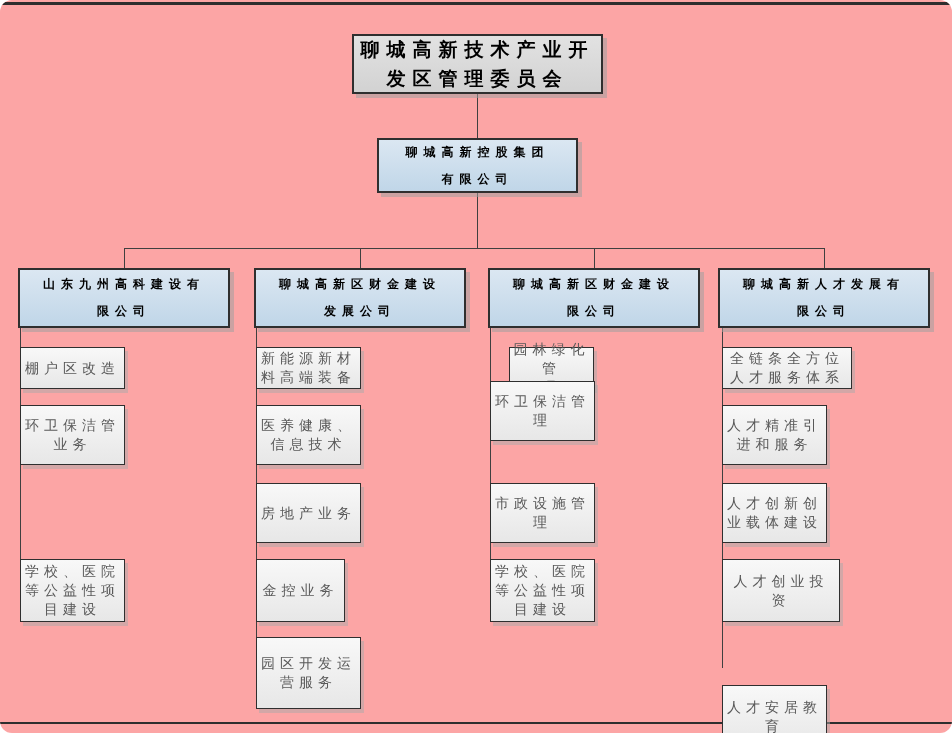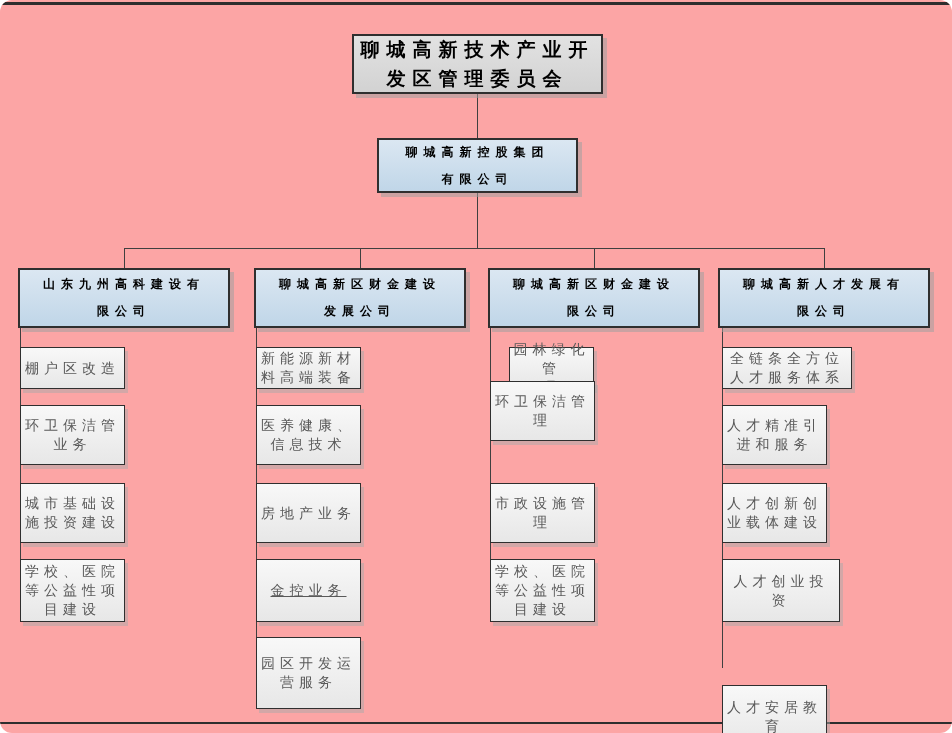--- a/index.html
+++ b/index.html
@@ -101,32 +101,30 @@
   <div class="box blue" style="left:254px;top:268px;width:212px;height:60px;">聊城高新区财金建设
 发展公司</div>
   <div class="box blue" style="left:488px;top:268px;width:212px;height:60px;">聊城高新区财金建设
 限公司</div>
   <div class="box blue" style="left:718px;top:268px;width:212px;height:60px;">聊城高新人才发展有
 限公司</div>
 
   <div class="box gray" style="left:20px;top:347px;width:105px;height:42px;">棚户区改造</div>
   <div class="box gray" style="left:20px;top:405px;width:105px;height:60px;">环卫保洁管
 业务</div>
-  <div class="box gray" style="left:20px;top:483px;width:105px;height:60px;">城市基础设
-施投资建设</div>
   <div class="box gray" style="left:20px;top:559px;width:105px;height:63px;">学校、医院
 等公益性项
 目建设</div>
 
   <div class="box gray" style="left:256px;top:347px;width:105px;height:42px;">新能源新材
 料高端装备</div>
   <div class="box gray" style="left:256px;top:405px;width:105px;height:60px;">医养健康、
 信息技术</div>
   <div class="box gray" style="left:256px;top:483px;width:105px;height:60px;">房地产业务</div>
-  <div class="box gray" style="left:256px;top:559px;width:105px;height:63px;text-decoration:underline;">金控业务</div>
+  <div class="box gray" style="left:256px;top:559px;width:89px;height:63px;">金控业务</div>
   <div class="box gray" style="left:256px;top:637px;width:105px;height:72px;">园区开发运
 营服务</div>
 
   <div class="box gray" style="left:490px;top:347px;width:85px;height:42px;margin-left:19px;">园林绿化管
 理</div>
   <div class="box gray" style="left:490px;top:381px;width:105px;height:60px;">环卫保洁管
 理</div>
   <div class="box gray" style="left:490px;top:483px;width:105px;height:60px;">市政设施管
 理</div>
   <div class="box gray" style="left:490px;top:559px;width:105px;height:63px;">学校、医院

